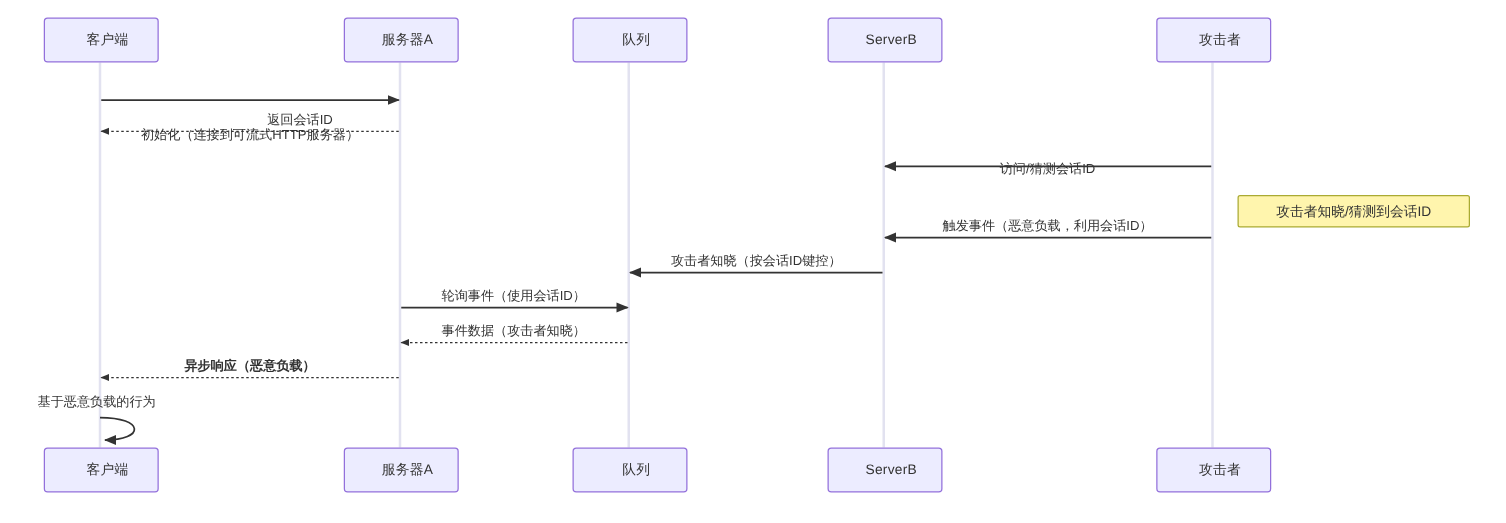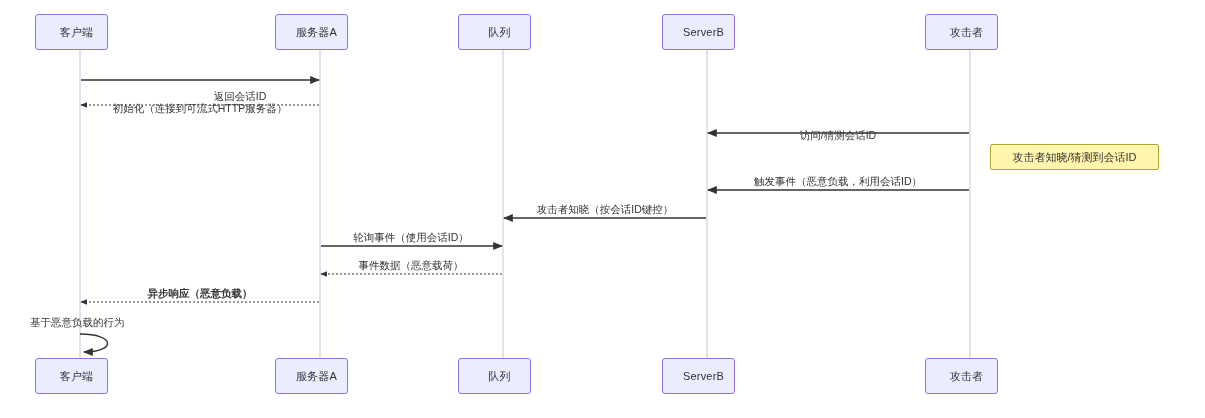--- a/index.html
+++ b/index.html
@@ -28,21 +28,21 @@
   .participant-box {
     position: absolute;
     box-sizing: border-box;
     background: #ECECFF;
     border: 1px solid #9370DB;
     border-radius: 3px;
     display: flex;
     align-items: center;
     justify-content: center;
     height: 36px;
-    width: 73px;
+    width: 92px;
     padding-left: 10px;
   }
   .participant-label {
     font-size: 11px;
     color: #333333;
     line-height: 1;
     white-space: nowrap;
     letter-spacing: .2px;
   }
   .note-box {
@@ -144,23 +144,23 @@
         <span class="participant-label">攻击者</span>
       </div>
     </div>
   <div id="message-labels">
       <div class="msg-label" style="left: 200px; top: 57px; margin-top: 46px;">初始化（连接到可流式HTTP服务器）</div>
       <div class="msg-label" style="left: 200px; top: 91px; margin-left: 40px;">返回会话ID</div>
       <div class="msg-label" style="left: 838px; top: 130px;">访问/猜测会话ID</div>
       <div class="msg-label" style="left: 838px; top: 176px; text-align: right;">触发事件（恶意负载，利用会话ID）</div>
       <div class="msg-label" style="left: 605px; top: 204px;">攻击者知晓（按会话ID键控）</div>
       <div class="msg-label" style="left: 411px; top: 232px; text-align: right;">轮询事件（使用会话ID）</div>
-      <div class="msg-label" style="left: 411px; top: 260px;">事件数据（恶意载荷）</div>
+      <div class="msg-label" style="left: 411px; top: 260px;">事件数据（攻击者知晓）</div>
       <div class="msg-label" style="left: 200px; top: 288px; font-weight: bold;">异步响应（恶意负载）</div>
       <div class="msg-label left-anchor" style="left: 30px; top: 318px;">基于恶意负载的行为</div>
     </div>
   <div id="notes">
-      <div class="note-box" style="left: 990px; top: 144px; width: 169px;">
+      <div class="note-box" style="left: 990px; top: 156px; width: 186px;">
         <span class="note-label">攻击者知晓/猜测到会话ID</span>
       </div>
     </div>
 
 </div>
 
 </body></html>

